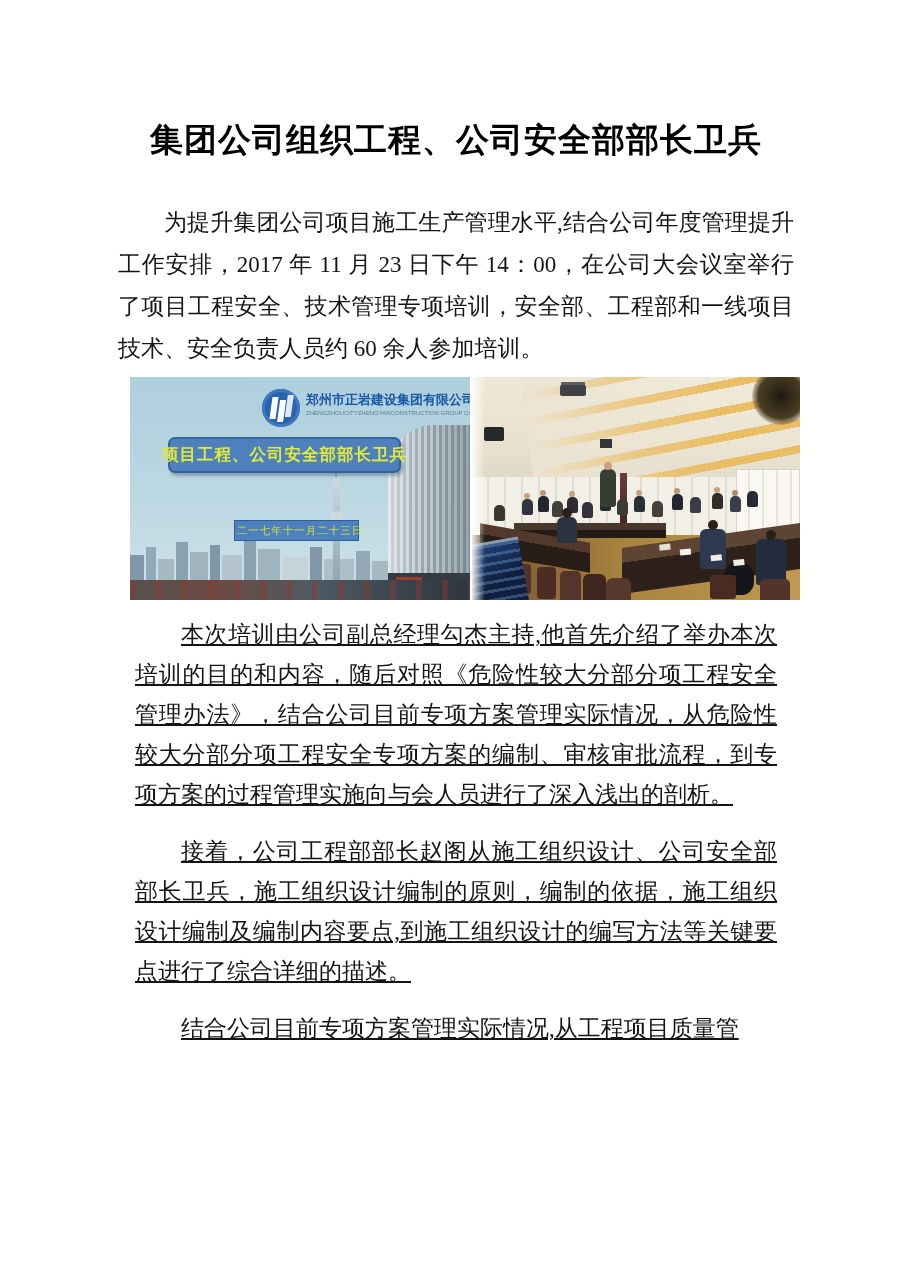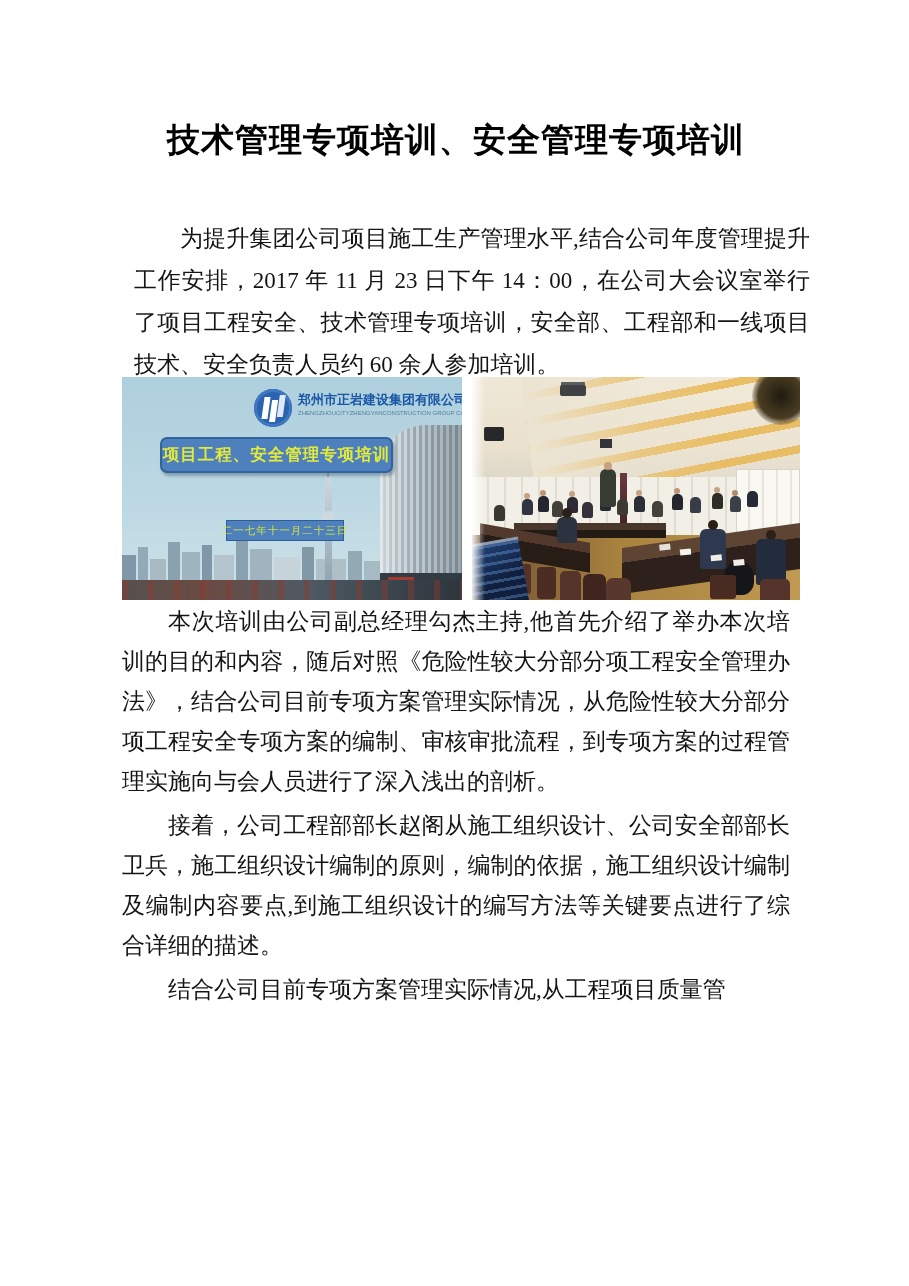--- a/index.html
+++ b/index.html
@@ -9,36 +9,36 @@
     font-family:"Liberation Serif","DejaVu Serif",serif;
     color:#111;
   }
   
   .doc-title{
     position:absolute; left:118px; top:118px; width:676px; margin:0;
     font-size:33px; font-weight:bold; letter-spacing:1px;
     text-align:center; color:#000;
   }
   .para1{
-    position:absolute; left:118px; top:202px; width:676px; margin:16px;
+    position:absolute; left:118px; top:202px; width:676px; margin:0;
     font-size:23px; line-height:42px; text-align:justify;
     text-indent:46px; color:#141414;
   }
   .body2{
     position:absolute; left:118px; top:598px; width:676px;
     font-size:23px; line-height:40px; text-align:justify; color:#141414;
   }
-  .body2 p{margin:4px; text-indent:46px;}
+  .body2 p{margin:17px; text-indent:46px;text-decoration:underline;}
 
   
   .figures{position:absolute; left:118px; top:377px; width:682px; height:223px;}
 
   
   .slide{
-    position:absolute; left:4px; top:0; width:340px; height:223px; overflow:hidden;
+    position:absolute; left:12px; top:0; width:340px; height:223px; overflow:hidden;
     background:linear-gradient(180deg,#aecfdd 0%,#bcd8e3 55%,#cfe2e9 100%);
   }
   .logo-circle{
     position:absolute; left:132px; top:12px; width:38px; height:38px;
     border-radius:50%; background:#2a63b0;
     box-shadow:inset 0 0 0 3px #3f78c0;
   }
   .logo-circle::before{
     content:""; position:absolute; left:9px; top:8px; width:6px; height:22px;
     background:#fff; transform:skewX(-8deg);
@@ -59,21 +59,21 @@
     box-shadow:2px 3px 3px rgba(70,90,110,.45);
     display:flex; align-items:center; justify-content:center;
     font-size:16.5px; font-weight:bold; color:#e3ea39; letter-spacing:1px;
     font-family:"Liberation Sans",sans-serif; white-space:nowrap;
   }
   .date-chip{
     position:absolute; left:104px; top:143px; width:116px; height:19px;
     background:#4d80bd; border:1px solid #2d5e96;
     display:flex; align-items:center; justify-content:center;
     font-size:10.5px; color:#d8e23a; letter-spacing:1px;
-    font-family:Liberation Sans, sans-serif; white-space:nowrap;
+    font-family:Liberation Sans, sans-serif; white-space:nowrap;padding-left:7px;
   }
   .skyline{position:absolute; left:0; top:0; width:340px; height:223px;}
   .skyline .b{position:absolute;}
   .sk-tower{
     position:absolute; left:203px; top:100px; width:7px; height:106px;
     background:linear-gradient(180deg,#cdd8de,#8fa5b2);
   }
   .sk-tower::before{
     content:""; position:absolute; left:2px; top:-24px; width:2px; height:24px;
     background:#93a8b4;
@@ -205,21 +205,21 @@
       linear-gradient(160deg,#24457c,#0f1f3d 60%);
   }
   .ph-glare{position:absolute; left:0; top:0; width:13px; height:223px;
     background:linear-gradient(90deg,rgba(255,255,255,.9),rgba(255,255,255,0));}
 </style>
 </head>
 <body>
 
 <div class="page">
 
-  <h1 class="doc-title">技术管理专项培训、安全管理专项培训</h1>
+  <h1 class="doc-title">集团公司组织工程、公司安全部部长卫兵</h1>
 
   <p class="para1">为提升集团公司项目施工生产管理水平,结合公司年度管理提升工作安排，2017 年 11 月 23 日下午 14：00，在公司大会议室举行了项目工程安全、技术管理专项培训，安全部、工程部和一线项目技术、安全负责人员约 60 余人参加培训。</p>
 
   <div class="figures">
 
     <div class="slide" title="公司大会议室培训现场照片">
       <div class="skyline">
         <div class="b" style="left:0;top:178px;width:14px;height:30px;background:#7f97a6;"></div>
         <div class="b" style="left:16px;top:170px;width:10px;height:38px;background:#92aab8;"></div>
         <div class="b" style="left:28px;top:182px;width:16px;height:26px;background:#a7bac4;"></div>
@@ -237,21 +237,21 @@
         <div class="sk-tower"></div>
         <div class="sk-curved"></div>
         <div class="sk-curved-base"></div>
         <div class="sk-base"></div>
       </div>
       <div class="logo-circle"></div>
       <div class="logo-text">
         <div class="logo-cn">郑州市正岩建设集团有限公司</div>
         <div class="logo-en">ZHENGZHOUCITYZHENGYANCONSTRUCTION GROUP CO.,LTD</div>
       </div>
-      <div class="slide-banner">项目工程、安全管理专项培训</div>
+      <div class="slide-banner">项目工程、公司安全部部长卫兵</div>
       <div class="date-chip">二一七年十一月二十三日</div>
     </div>
 
     <div class="photo" title="公司大会议室培训现场照片">
       <div class="ph-ceiling"></div>
       <div class="ph-lights"></div>
       <div class="ph-corner-dark"></div>
       <div class="ph-projector"></div>
       <div class="ph-speaker1"></div>
       <div class="ph-speaker2"></div>

